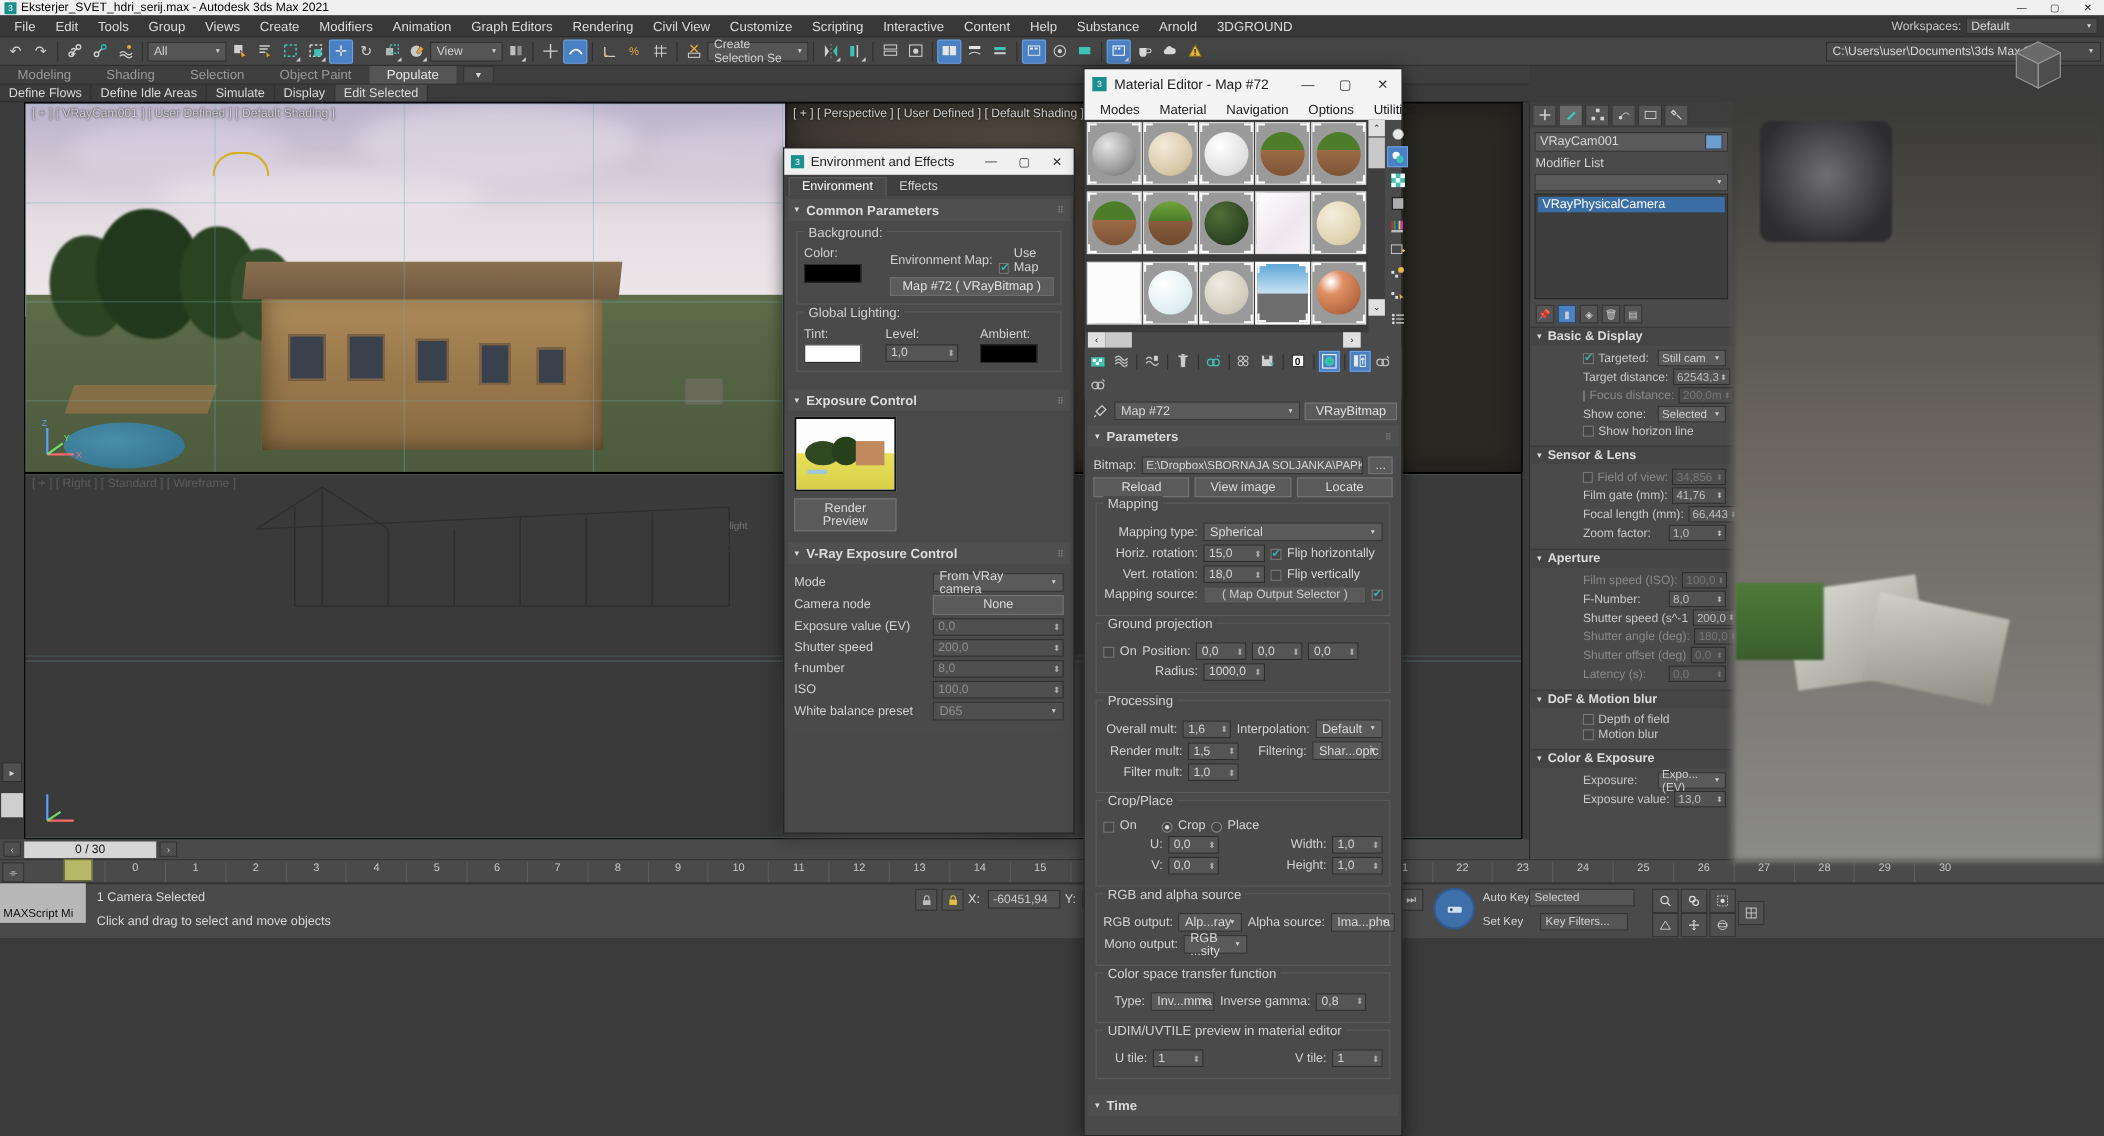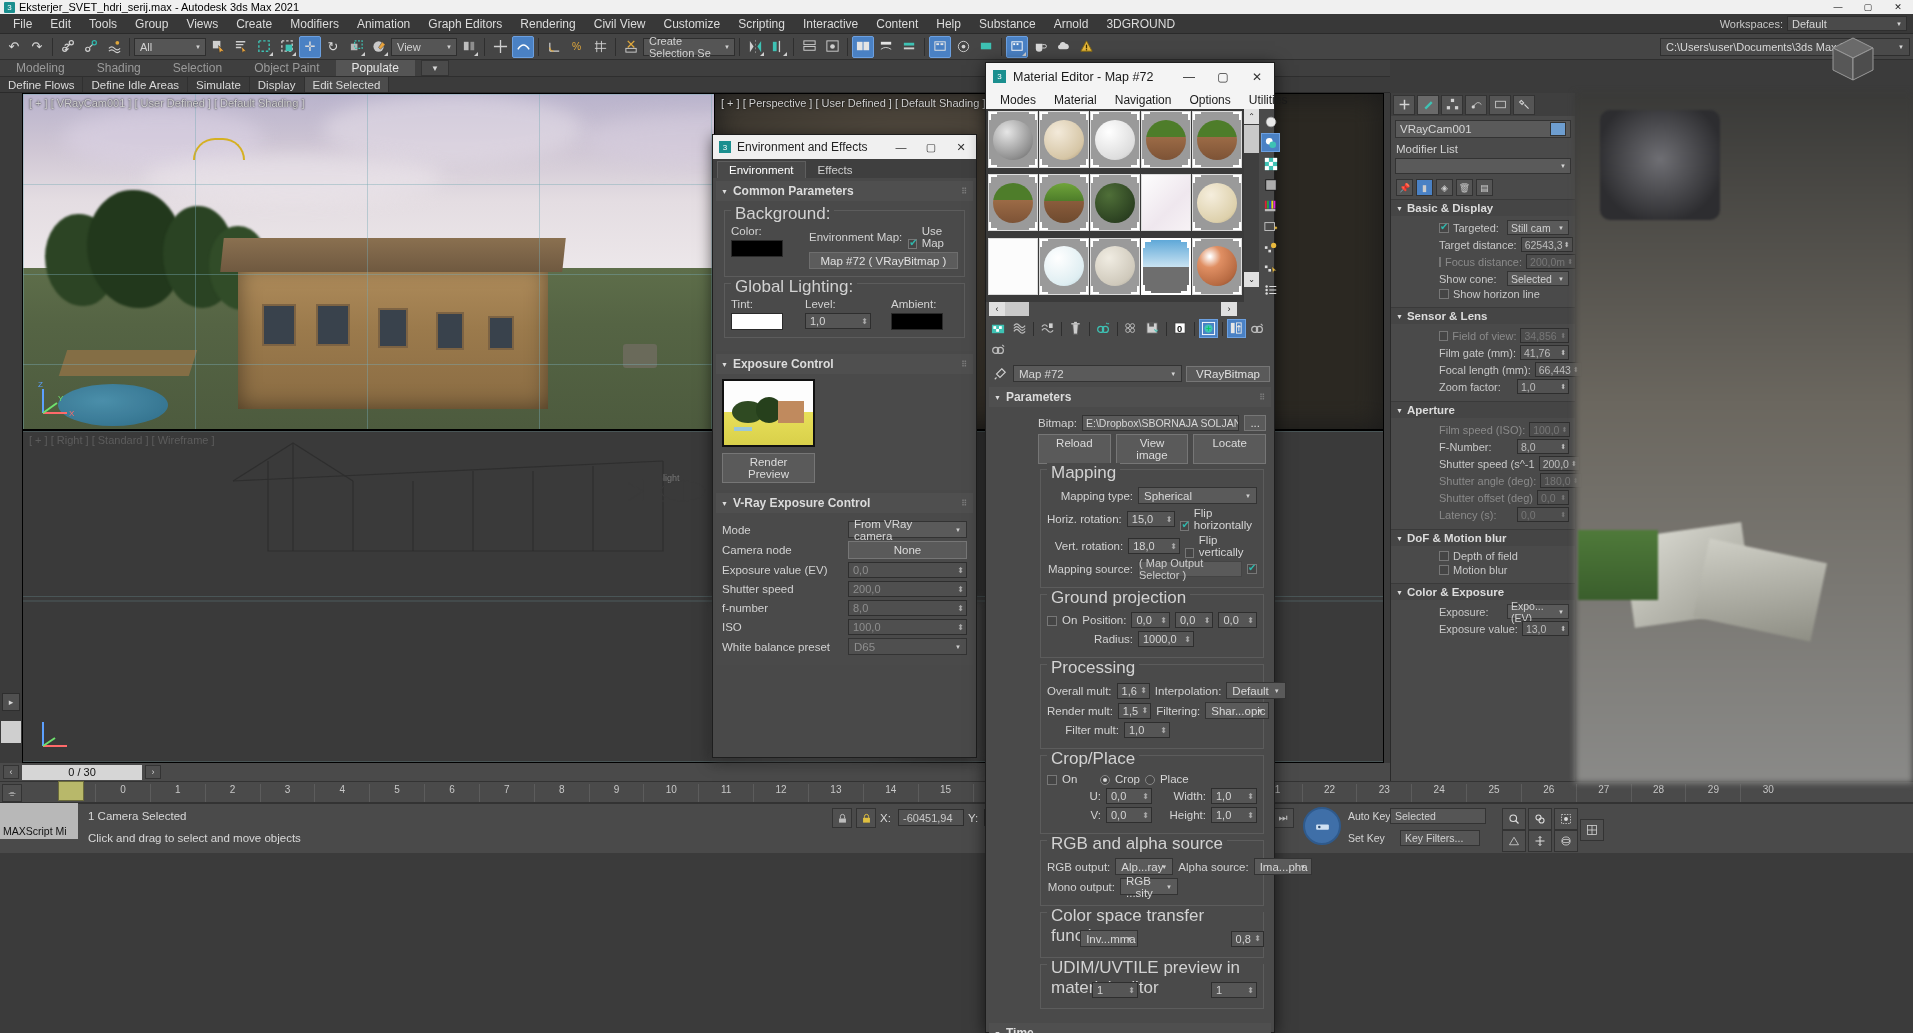--- a/index.html
+++ b/index.html
@@ -160,21 +160,21 @@
       border-left:1px solid #5e5e5e; border-right:1px solid #5e5e5e; }
   .rollup { margin:3px 3px 0 3px; }
   .rolltitle {
     background:#4f4f4f; font-size:12px; font-weight:bold; color:#dcdcdc;
     padding:3px 5px; display:flex; align-items:center; gap:5px; position:relative;
   }
   .rolltitle .tri { font-size:7px; }
   .rolltitle .grip { position:absolute; right:5px; color:#7c7c7c; font-size:8px; letter-spacing:1px;}
   .rollbody { background:#4a4a4a; padding:5px 6px 7px 6px; }
   .grpbox { border:1px solid #5c5c5c; margin:4px 2px 6px 2px; padding:14px 6px 7px 6px; position:relative; }
-  .grpbox > .gl { position:absolute; top:-7px; left:6px; background:#4a4a4a; padding:0 4px; font-size:17px; color:#d2d2d2; }
+  .grpbox > .gl { position:absolute; top:-7px; left:6px; background:#4a4a4a; padding:0 4px; font-size:12px; color:#d2d2d2; }
   .fieldrow { display:flex; align-items:center; gap:6px; margin:3px 0; font-size:11.5px; }
   .swatch { width:52px;height:17px;background:#000;border:1px solid #2a2a2a; }
   .swatch.white { background:#fff; }
   .btnflat {
     background:#5a5a5a; border:1px solid #767676; color:#dcdcdc; font-size:11.5px;
     padding:2px 8px; text-align:center;
   }
   .spin {
     background:#555; border:1px solid #2e2e2e; height:16px; font-size:11px;
     display:flex; align-items:center; padding:0 12px 0 4px; position:relative; color:#d5d5d5;
@@ -1099,21 +1099,21 @@
     <div class="nm">Map #72</div>
     <div class="typ">VRayBitmap</div>
   </div>
 
   <div class="rollup" style="margin:2px 3px 0 3px;">
     <div class="rolltitle">
       <span class="tri">▼</span>
       <span>Parameters</span>
       <span class="grip">⠿</span>
     </div>
-    <div class="rollbody" style="padding:5px 5px 6px 5px;margin-left:44px;">
+    <div class="rollbody" style="padding:5px 5px 6px 5px;">
 
       <div class="mrow">
         <span class="lbl">Bitmap:</span>
         <div style="flex:1;background:#5a5a5a;border:1px solid #333;height:16px;font-size:10.5px;display:flex;align-items:center;padding:0 3px;overflow:hidden;white-space:nowrap;">E:\Dropbox\SBORNAJA SOLJANKA\PAPKA LENA\D</div>
         <div class="btnflat" style="padding:1px 5px">...</div>
       </div>
       <div style="display:flex;gap:5px;margin:3px 0 5px 0;">
         <div class="btnflat" style="flex:1">Reload</div>
         <div class="btnflat" style="flex:1">View image</div>
         <div class="btnflat" style="flex:1">Locate</div>
@@ -1292,20 +1292,23 @@
           <path d="M4 3 l3 3 l-2 2 l-3-3 Z M8 8 l5 5" stroke="#d2d2d2" fill="none" stroke-width="1.4"></path>
         </svg>
       </div>
   </div>
   <div id="objname">
     <span>VRayCam001</span>
     <span class="swm"></span>
   </div>
   <div class="cpl">Modifier List</div>
   <div id="modlist"></div>
+  <div id="modstack">
+    <div class="sitem">VRayPhysicalCamera</div>
+  </div>
   <div id="modbtns">
     <div class="mbtn">📌</div>
     <div class="mbtn on">▮</div>
     <div class="mbtn">◈</div>
     <div class="mbtn">🗑</div>
     <div class="mbtn">▤</div>
   </div>
 
   <div class="crollhdr">
     <span class="tri">▼</span>

